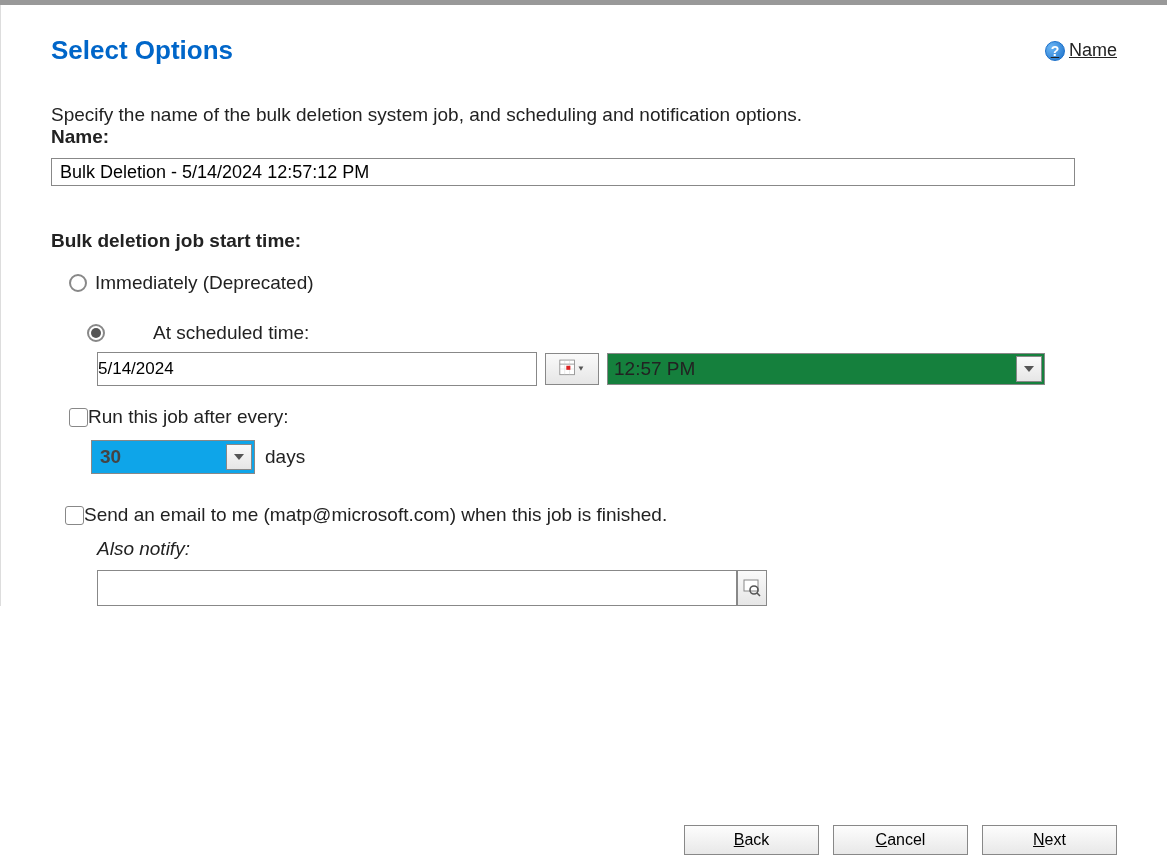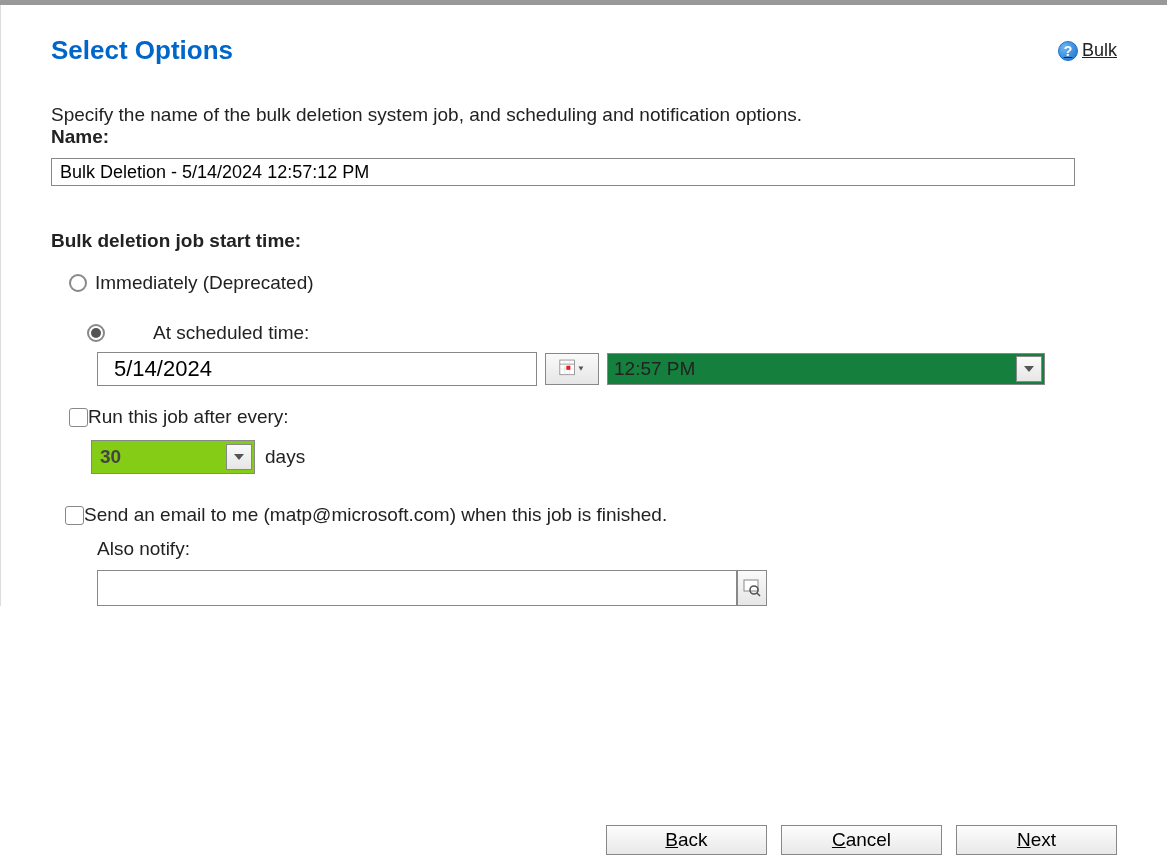--- a/index.html
+++ b/index.html
@@ -112,22 +112,22 @@
       align-items: center;
       gap: 8px;
       margin-top: 8px;
       margin-bottom: 20px;
       margin-left: 28px;
     }
     .date-input {
       width: 440px;
       height: 34px;
       border: 1px solid #888;
-      padding: 2px 16px;
-      font-size: 22px;
+      padding: 2px 0;
+      font-size: 17px;
       font-family: inherit;
     }
     .calendar-btn {
       width: 54px;
       height: 32px;
       border: 1px solid #888;
       background: linear-gradient(#fafafa, #e6e6e6);
       display: flex;
       align-items: center;
       justify-content: center;
@@ -187,21 +187,21 @@
       display: flex;
       align-items: center;
       gap: 10px;
       margin-left: 40px;
       margin-bottom: 30px;
     }
     .days-select {
       width: 164px;
       height: 34px;
       border: 1px solid #888;
-      background: #84cc16;
+      background: #0ea5e9;
       display: flex;
       align-items: center;
       justify-content: space-between;
       cursor: pointer;
     }
     .days-value {
       padding: 2px 8px;
       font-size: 19px;
       font-weight: bold;
       color: #444;
@@ -213,20 +213,21 @@
       margin-top: 12px;
     }
     .email-label-long {
       font-size: 19px;
     }
     .also-notify-label {
       font-size: 19px;
       margin-left: 46px;
       margin-top: 8px;
       margin-bottom: 10px;
+      font-style: italic;
     }
     .notify-row {
       display: flex;
       align-items: stretch;
       margin-left: 46px;
     }
     .notify-input {
       width: 640px;
       height: 36px;
       border: 1px solid #888;
@@ -246,44 +247,44 @@
       cursor: pointer;
     }
     .footer {
       position: absolute;
       bottom: 12px;
       right: 50px;
       display: flex;
       gap: 14px;
     }
     .wizard-btn {
-      width: 161px;
+      width: 135px;
       height: 30px;
       border: 1px solid #888;
       background: linear-gradient(#fdfdfd, #e8e8e8);
-      font-size: 19px;
+      font-size: 16px;
       font-family: inherit;
       cursor: pointer;
       display: flex;
       align-items: center;
       justify-content: center;
     }
     .wizard-btn .u {
       text-decoration: underline;
     }
   </style>
 </head>
 <body>
 
 <div class="container">
   <div class="header-row">
     <div class="page-title">Select Options</div>
     <div class="help-link">
       <span class="help-icon">?</span>
-      <span>Bulk</span>
+      <span>Name</span>
     </div>
   </div>
 
   <div class="description">Specify the name of the bulk deletion system job, and scheduling and notification options.</div>
 
   <div class="label-bold">Name:</div>
   <input class="name-input" type="text" value="Bulk Deletion - 5/14/2024 12:57:12 PM" style="">
 
   <div class="section-label">Bulk deletion job start time:</div>
 

